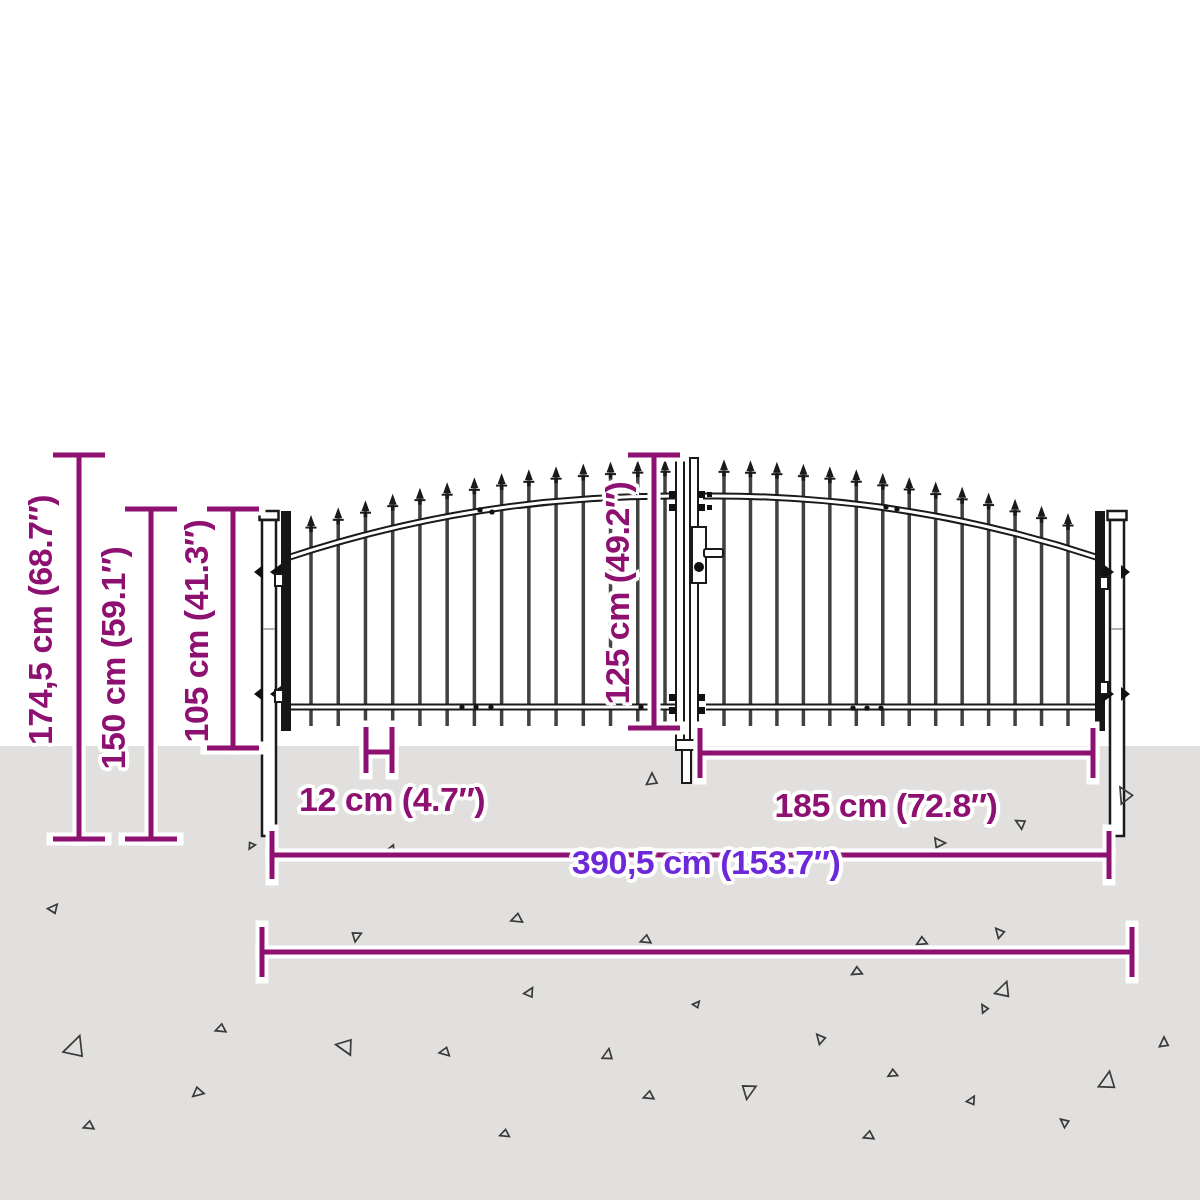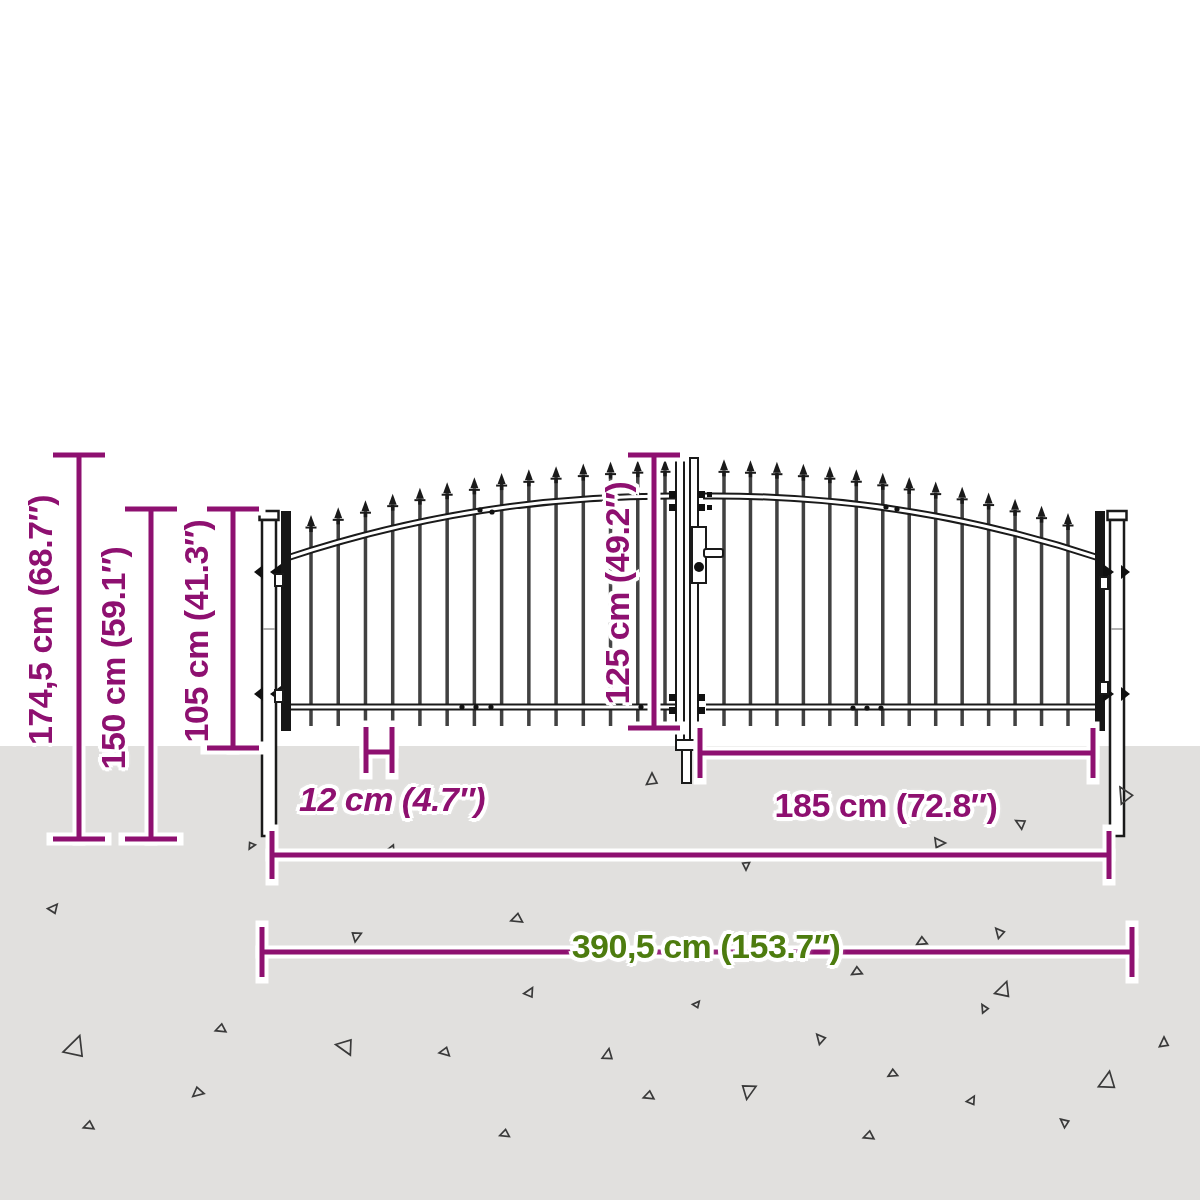--- a/index.html
+++ b/index.html
@@ -338,16 +338,16 @@
           <line x1="392" y1="727" x2="392" y2="773" stroke="#8E1070" stroke-width="5" stroke-linecap="butt"></line>
           <line x1="366" y1="752" x2="392" y2="752" stroke="#8E1070" stroke-width="5" stroke-linecap="butt"></line>
         </g>
       </g>
   </svg>
 
   <div class="dim-label vertical" style="left: 40px; top: 620px; color: rgb(142, 16, 112);">174,5 cm (68.7″)</div>
   <div class="dim-label vertical" style="left: 113px; top: 658px; color: rgb(142, 16, 112);">150 cm (59.1″)</div>
   <div class="dim-label vertical" style="left: 196px; top: 631px; color: rgb(142, 16, 112);">105 cm (41.3″)</div>
   <div class="dim-label vertical" style="left: 617px; top: 593px; color: rgb(142, 16, 112);">125 cm (49.2″)</div>
-  <div class="dim-label" style="left: 392px; top: 799px; color: rgb(142, 16, 112); font-style: italic;">12 cm (4.7″)</div>
+  <div class="dim-label" style="left: 392px; top: 799px; color: rgb(142, 16, 112);">12 cm (4.7″)</div>
   <div class="dim-label" style="left: 886px; top: 805px; color: rgb(142, 16, 112); text-align: right;">185 cm (72.8″)</div>
-  <div class="dim-label" style="left: 706px; top: 946px; color: #4d7c0f;">390,5 cm (153.7″)</div>
+  <div class="dim-label" style="left: 706px; top: 862px; color: #6d28d9;">390,5 cm (153.7″)</div>
 </div>
 
 </body></html>

